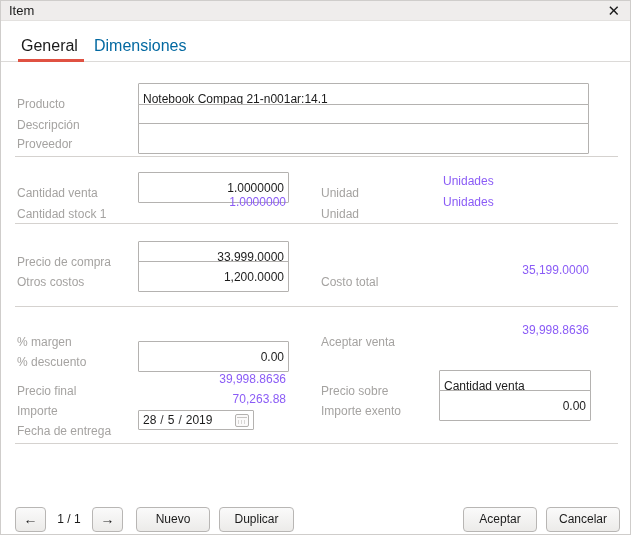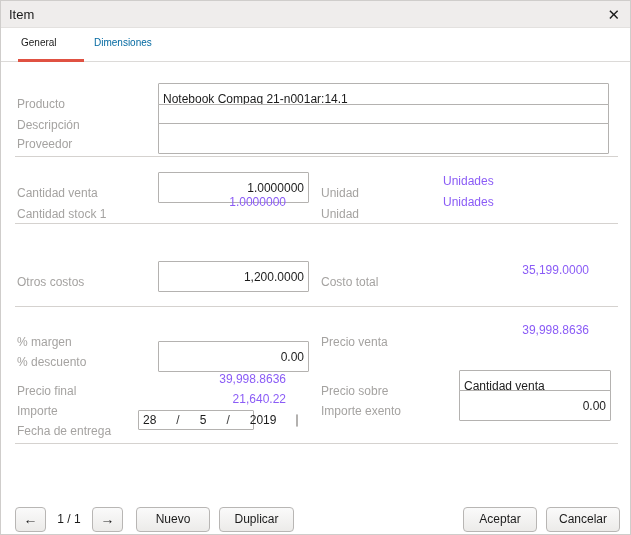--- a/index.html
+++ b/index.html
@@ -3,58 +3,58 @@
 <meta charset="utf-8">
 <style>
   * { margin:0; padding:0; box-sizing:border-box; }
   html,body { background:#fff; }
   body { font-family:"Liberation Sans","DejaVu Sans",sans-serif; }
   .dialog {
     position:relative; width:631px; height:535px; background:#fff;
     border:1px solid #cfcdcb; overflow:hidden;
   }
   .titlebar {
-    position:absolute; left:0; top:0; right:0; height:27px;
+    position:absolute; left:0; top:0; right:0; height:20px;
     background:#efedec; border-bottom:1px solid #e3e1df;
     display:flex; align-items:center;
   }
   .titlebar .title { font-size:13px; color:#1a1a1a; margin-left:8px; }
   .close-btn {
     margin-left:auto; margin-right:10px; font-size:15px; color:#1a1a1a;
     line-height:15px; cursor:default;
   }
   .tabbar {
     position:absolute; left:0; top:27px; right:0; height:34px;
     background:#fff; border-bottom:1px solid #dcdad8;
   }
-  .tab { position:absolute; top:9px; font-size:10px; }
+  .tab { position:absolute; top:9px; font-size:16px; }
   .tab.active { color:#1a1a1a; }
   .tab.inactive { color:#0369a1; }
   .tab-underline {
     position:absolute; left:17px; top:31px; width:66px; height:3px;
     background:#e05142;
   }
   .label {
     position:absolute; font-size:12px; color:#a5a3a1; line-height:19px;
     white-space:nowrap;
     margin-top:12px;
   }
   .input {
     position:absolute; height:31px; border:1px solid #b4b2b0; background:#fff;
     font-family:"Liberation Sans","DejaVu Sans",sans-serif;
-    font-size:12px; color:#1c1c1c; padding:0 4px; border-radius:1px;margin-left:20px;
+    font-size:12px; color:#1c1c1c; padding:0 4px; border-radius:1px;
   }
   .input.num { text-align:right; }
   .ro { position:absolute; font-size:12px; color:#8b5cf6; line-height:19px; }
   .ro.num { text-align:right; }
   .sep { position:absolute; left:14px; width:603px; height:1px; background:#d5d2cf; }
   .datefield {
     position:absolute; left:137px; top:409px; width:116px; height:20px;
     border:1px solid #b4b2b0; background:#fff; border-radius:1px;
-    display:flex; align-items:center; padding:0 4px; gap:20px;
+    display:flex; align-items:center; padding:0 4px; gap:4px;
     font-size:12px; color:#1c1c1c;
   }
   .datefield .dsep { color:#3a3a3a; }
   .cal-icon {
     margin-left:auto; width:14px; height:13px; position:relative;
     border:1px solid #b3b1af; border-radius:2px; background:#fbfafa;
   }
   .cal-icon::before {
     content:""; position:absolute; left:1px; right:1px; top:2px; height:1px;
     background:#c6c4c2;
@@ -107,42 +107,44 @@
   <span class="label" style="left:320px; top:171px">Unidad</span>
   <span class="ro" style="left:442px; top:171px">Unidades</span>
 
   <span class="label" style="left:16px; top:192px">Cantidad stock 1</span>
   <span class="ro num" style="left:137px; top:192px; width:148px">1.0000000</span>
   <span class="label" style="left:320px; top:192px">Unidad</span>
   <span class="ro" style="left:442px; top:192px">Unidades</span>
 
   <div class="sep" style="top:222px"></div>
 
+  <span class="label" style="left:16px; top:240px">Precio de compra</span>
+  <input class="input num" style="left: 137px; top: 240px; width: 151px;" value="33,999.0000">
 
   <span class="label" style="left:16px; top:260px">Otros costos</span>
   <input class="input num" style="left: 137px; top: 260px; width: 151px;" value="1,200.0000">
   <span class="label" style="left:320px; top:260px">Costo total</span>
   <span class="ro num" style="left:438px; top:260px; width:150px">35,199.0000</span>
 
   <div class="sep" style="top:305px"></div>
 
   <span class="label" style="left:16px; top:320px">% margen</span>
-  <span class="label" style="left:320px; top:320px">Precio venta</span>
+  <span class="label" style="left:320px; top:320px">Aceptar venta</span>
   <span class="ro num" style="left:438px; top:320px; width:150px">39,998.8636</span>
 
   <span class="label" style="left:16px; top:340px">% descuento</span>
   <input class="input num" style="left: 137px; top: 340px; width: 151px;" value="0.00">
 
   <span class="label" style="left:16px; top:369px">Precio final</span>
   <span class="ro num" style="left:137px; top:369px; width:148px">39,998.8636</span>
   <span class="label" style="left:320px; top:369px">Precio sobre</span>
   <input class="input" style="left: 438px; top: 369px; width: 152px;" value="Cantidad venta">
 
   <span class="label" style="left:16px; top:389px">Importe</span>
-  <span class="ro num" style="left:137px; top:389px; width:148px">21,640.22</span>
+  <span class="ro num" style="left:137px; top:389px; width:148px">70,263.88</span>
   <span class="label" style="left:320px; top:389px">Importe exento</span>
   <input class="input num" style="left: 438px; top: 389px; width: 152px;" value="0.00">
 
   <span class="label" style="left:16px; top:409px">Fecha de entrega</span>
   <div class="datefield">
     <span>28</span>
     <span class="dsep">/</span>
     <span>5</span>
     <span class="dsep">/</span>
     <span>2019</span>

